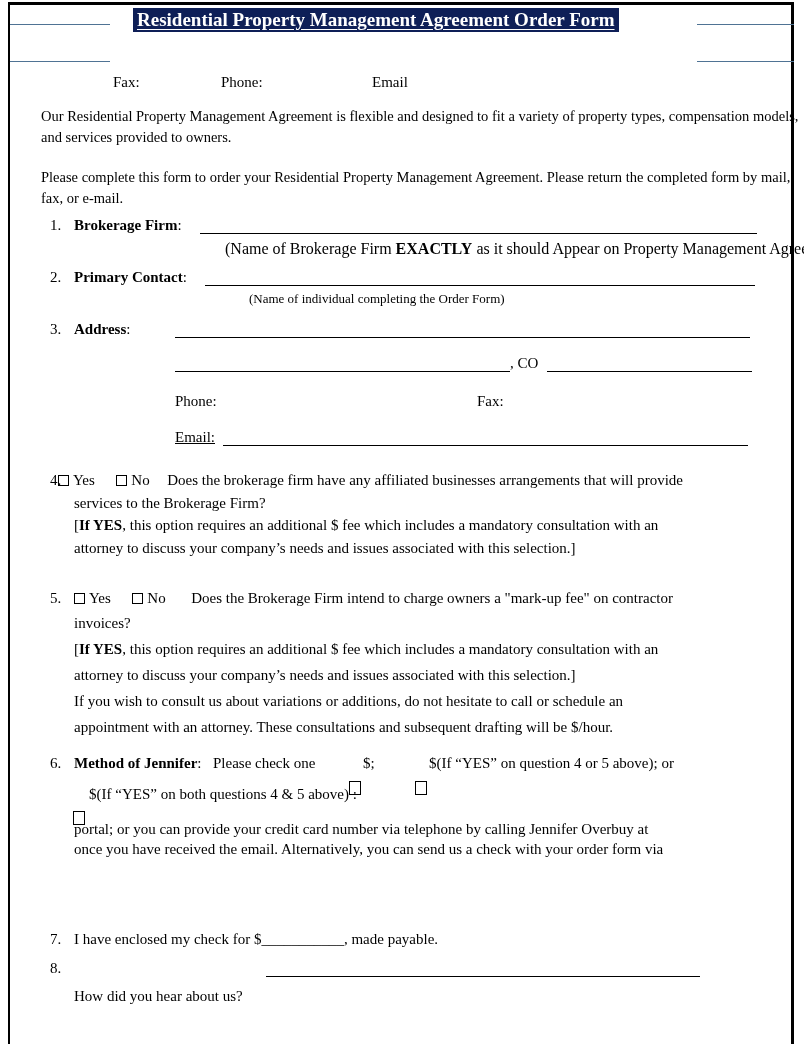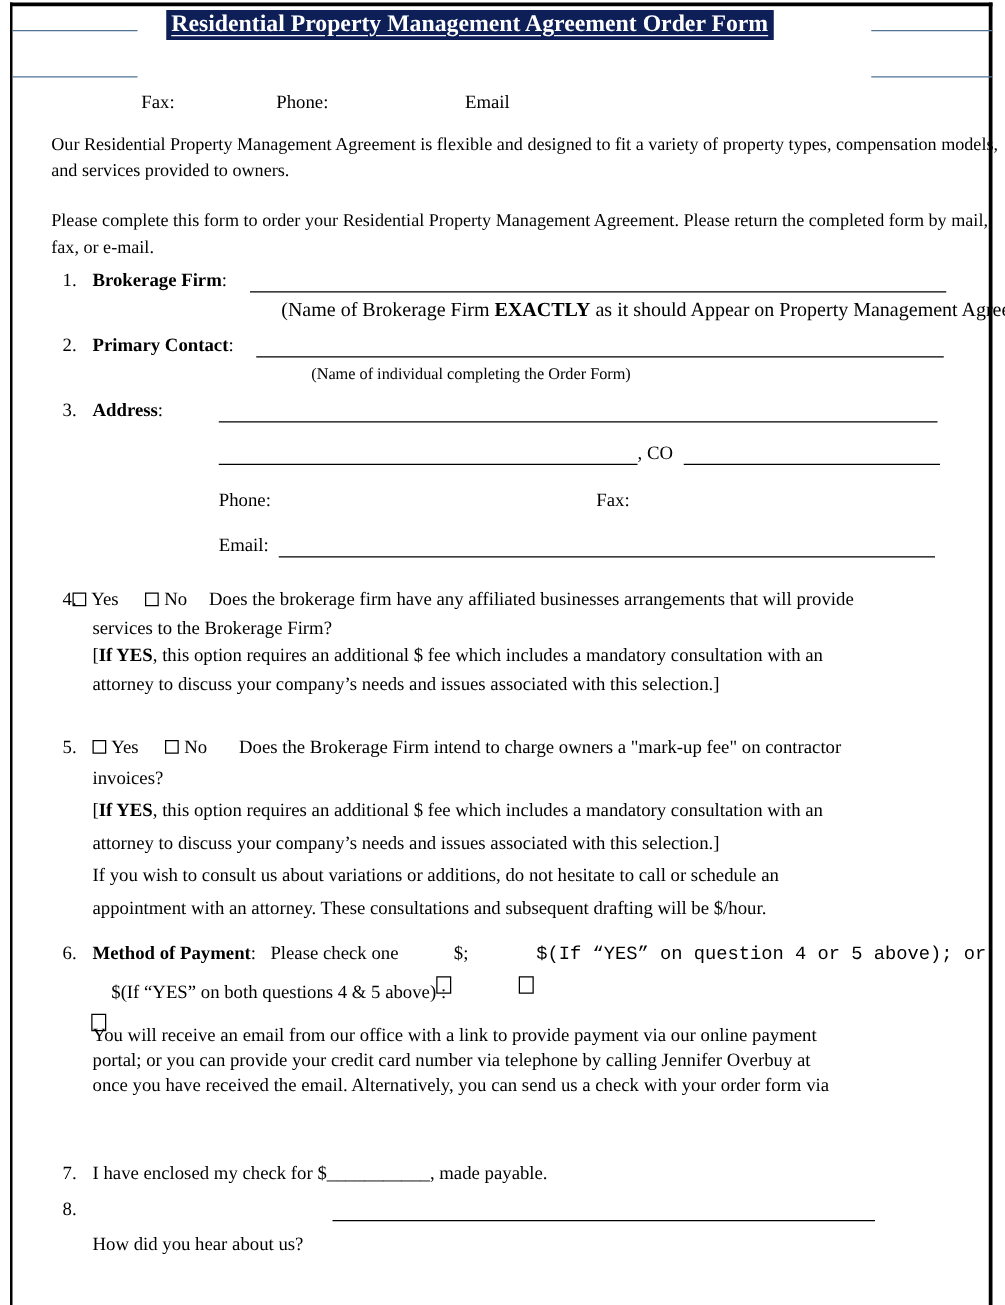--- a/index.html
+++ b/index.html
@@ -62,21 +62,21 @@
   <div class="abs num" style="top:321px;">3.</div>
   <div class="abs" style="left:74px;top:321px;">
     <span class="b">Address</span><span>:</span>
   </div>
   <div class="uline" style="left:175px;top:337px;width:575px;"></div>
   <div class="uline" style="left:175px;top:371px;width:335px;"></div>
   <div class="abs" style="left:510px;top:355px;">, CO</div>
   <div class="uline" style="left:547px;top:371px;width:205px;"></div>
   <div class="abs" style="left:175px;top:393px;">Phone:</div>
   <div class="abs" style="left:477px;top:393px;">Fax:</div>
-  <div class="abs" style="left:175px;top:429px;">Email:</div>
+  <div class="abs" style="left:175px;top:429px;text-decoration:underline;">Email:</div>
   <div class="uline" style="left:223px;top:445px;width:525px;"></div>
 </div>
 
 <div>
   <div class="abs num" style="top:472px;">4.</div>
   <div class="abs" style="left:58px;top:472px;">
     <span><span class="cb"></span><span>Yes</span></span>
     <span style="display:inline-block;width:14px;"></span>
     <span><span class="cb"></span><span>No</span></span>
     <span style="display:inline-block;width:10px;"></span>
@@ -103,32 +103,31 @@
     <span>[</span><span class="b">If YES</span><span>, this option requires an additional $ fee which includes a mandatory consultation with an</span>
   </div>
   <div class="abs" style="left:74px;top:667px;">attorney to discuss your company’s needs and issues associated with this selection.]</div>
   <div class="abs" style="left:74px;top:693px;">If you wish to consult us about variations or additions, do not hesitate to call or schedule an</div>
   <div class="abs" style="left:74px;top:719px;">appointment with an attorney. These consultations and subsequent drafting will be $/hour.</div>
 </div>
 
 <div>
   <div class="abs num" style="top:755px;">6.</div>
   <div class="abs" style="left:74px;top:755px;">
-    <span class="b">Method of Payment</span><span>:</span>
+    <span class="b">Method of Jennifer</span><span>:</span>
     <span style="display:inline-block;width:4px;"></span>
     <span>Please check one</span>
   </div>
   <div class="abs" style="left:363px;top:755px;">$;</div>
-  <div class="abs" style="left:429px;top:755px;font-family:Liberation Mono, monospace;">$(If “YES” on question 4 or 5 above); or</div>
+  <div class="abs" style="left:429px;top:755px;">$(If “YES” on question 4 or 5 above); or</div>
   <div class="abs" style="left:89px;top:786px;">$(If “YES” on both questions 4 &amp; 5 above)  :</div>
   <div class="cbo" style="left:349px;top:781px;"></div>
   <div class="cbo" style="left:415px;top:781px;"></div>
   <div class="cbo" style="left:73px;top:811px;"></div>
   <div class="abs" style="left:74px;top:819px;line-height:20px;">
-    <div>You will receive an email from our office with a link to provide payment via our online payment</div>
     <div>portal; or you can provide your credit card number via telephone by calling Jennifer Overbuy at</div>
     <div>once you have received the email. Alternatively, you can send us a check with your order form via</div>
   </div>
 </div>
 
 <div>
   <div class="abs num" style="top:931px;">7.</div>
   <div class="abs" style="left:74px;top:931px;">
     <span>I have enclosed my check for $</span><span>___________</span><span>, made payable.</span>
   </div>

